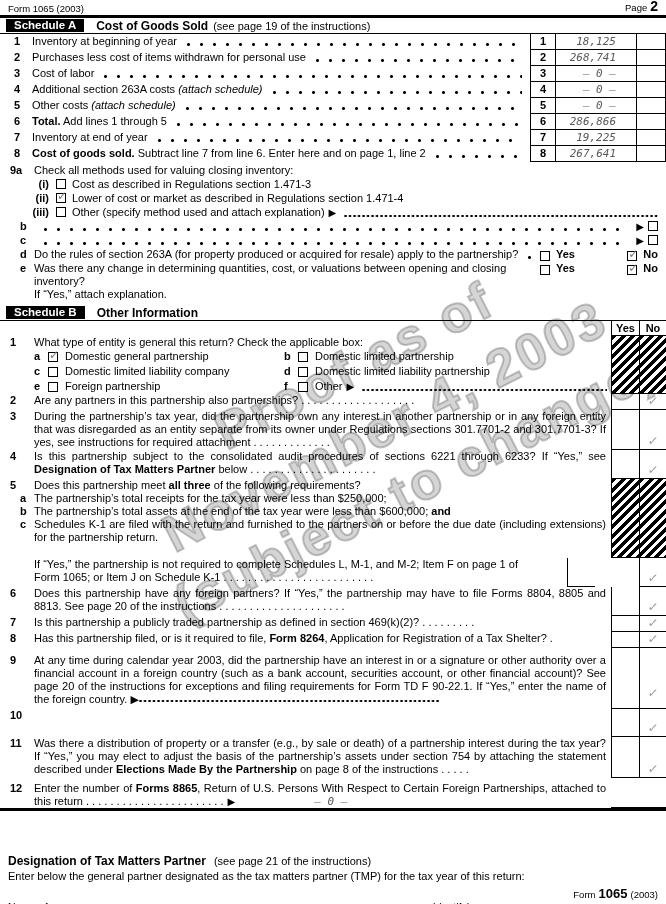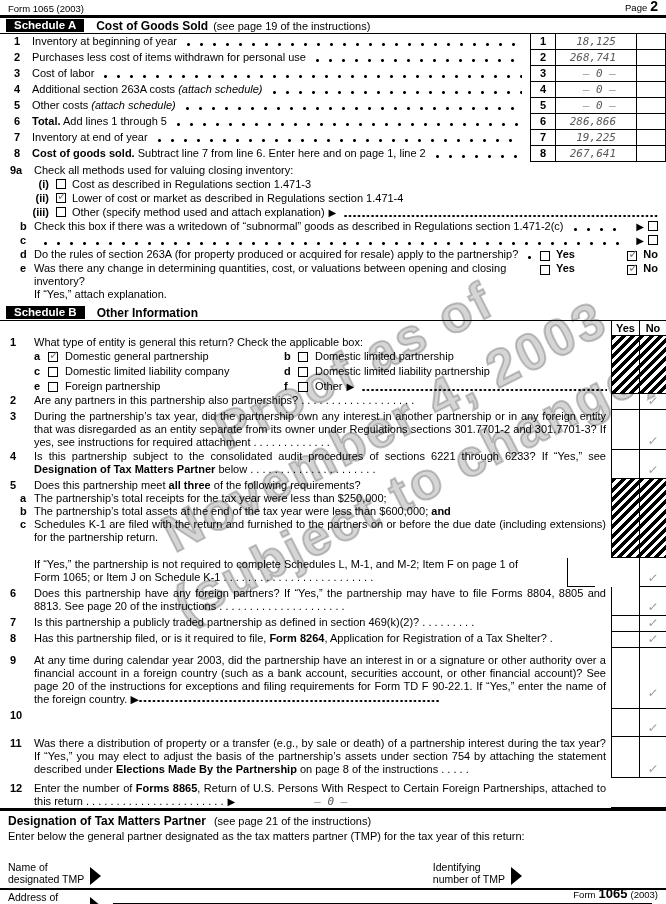--- a/index.html
+++ b/index.html
@@ -70,21 +70,21 @@
   .tick { color:#999; font-size:12px; margin-bottom:1px; transform:skewX(-10deg); }
   .hatch { background:repeating-linear-gradient(135deg,#000 0 3.5px,#fff 3.5px 6.5px); }
   .optrow { display:flex; padding-left:34px; line-height:15px; }
   .opt { display:flex; align-items:center; width:250px; }
   .opt.grow { flex:1; width:auto; }
   .olet { font-weight:bold; width:14px; flex:none; }
   .opt .cb { margin:0 7px 0 0; top:0; }
   .q12val { margin-left:75px; }
 
   
-  .des-head { padding:3px 8px 1px; }
+  .des-head { padding:3px 8px 1px;margin-top:40px; }
   .des-title { font-weight:bold; font-size:12px; margin-right:5px; }
   .des-intro { padding:1px 8px 2px; }
   .tmp1 { display:flex; align-items:flex-end; min-height:40px; padding:0 8px 3px;
           border-bottom:2px solid #000; margin-top:6px; }
   .tmpgrp { display:flex; align-items:flex-end; }
   .tmplbl { font-size:10.5px; line-height:12px; }
   .tri { width:0; height:0; border-left:11px solid #000; border-top:9px solid transparent;
          border-bottom:9px solid transparent; margin:0 6px; flex:none; }
   .sp1 { flex:1; }
   .sp2 { flex:none; width:130px; }
@@ -204,21 +204,20 @@
       </div>
       <div class="nrow">
         <span class="qi">(iii)</span>
         <span class="cb"></span>
         <span>Other (specify method used and attach explanation)</span>
         <span class="arrow">▶</span>
         <span class="dotfill"></span>
       </div>
       <div class="nrow">
         <span class="qn9 sub">b</span>
-        <span>Check this box if there was a writedown of “subnormal” goods as described in Regulations section 1.471-2(c)</span>
         <span class="lead" style="margin-bottom:2px;"></span>
         <span class="arrow">▶</span>
         <span class="cb" style="margin-right:0;"></span>
       </div>
       <div class="nrow">
         <span class="qn9 sub">c</span>
         <span class="lead" style="margin-bottom:2px;"></span>
         <span class="arrow">▶</span>
         <span class="cb" style="margin-right:0;"></span>
       </div>

